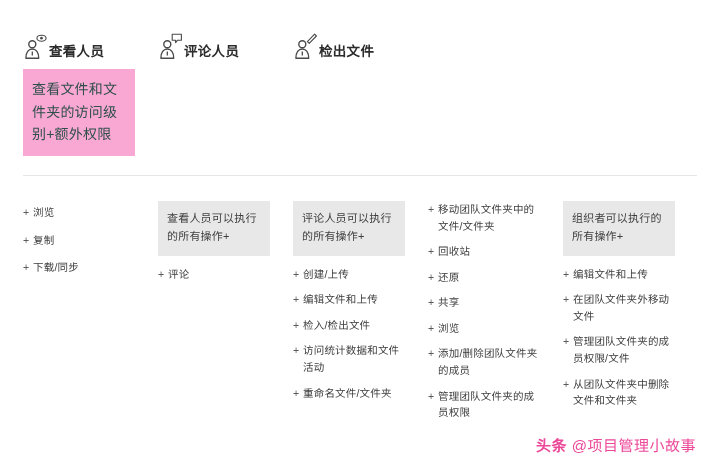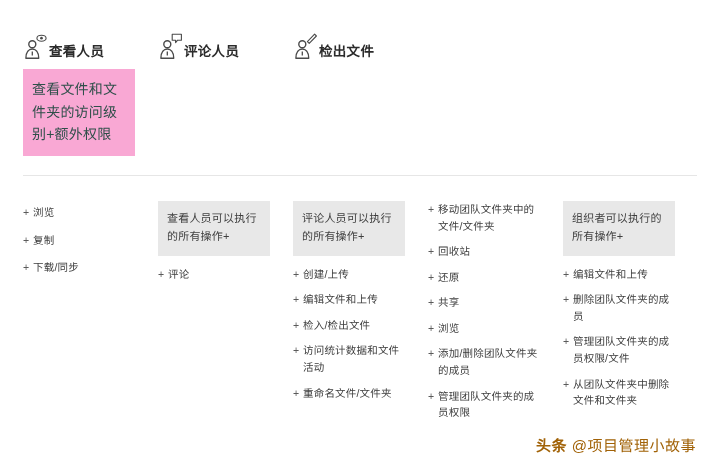--- a/index.html
+++ b/index.html
@@ -139,21 +139,21 @@
   .perm-col.no-banner .perm-item {
     margin-bottom: 11px;
   }
 
   
   .watermark {
     position: absolute;
     right: 24px;
     bottom: 12px;
     font-size: 15px;
-    color: #a16207;
+    color: #ec4899;
     letter-spacing: .5px;
     white-space: nowrap;
   }
   .watermark .wm-brand { font-weight: 700; }
   .watermark .wm-at { font-weight: 400; }
 </style>
 </head>
 <body>
 
 <div class="board">
@@ -305,21 +305,21 @@
 
     <div class="perm-col">
       <div class="perm-banner">组织者可以执行的所有操作+</div>
       <ul class="perm-list">
         <li class="perm-item">
           <span class="perm-plus">+</span>
           <span class="perm-text">编辑文件和上传</span>
         </li>
         <li class="perm-item">
           <span class="perm-plus">+</span>
-          <span class="perm-text">删除团队文件夹的成员</span>
+          <span class="perm-text">在团队文件夹外移动文件</span>
         </li>
         <li class="perm-item">
           <span class="perm-plus">+</span>
           <span class="perm-text">管理团队文件夹的成员权限/文件</span>
         </li>
         <li class="perm-item">
           <span class="perm-plus">+</span>
           <span class="perm-text">从团队文件夹中删除文件和文件夹</span>
         </li>
       </ul>

